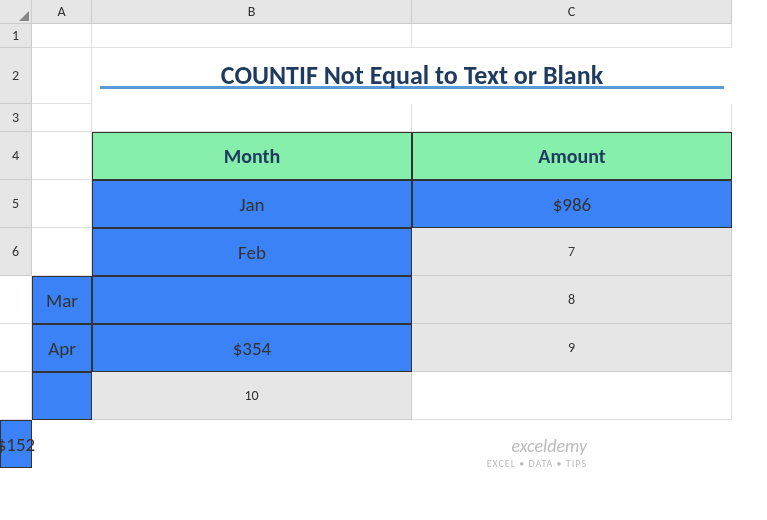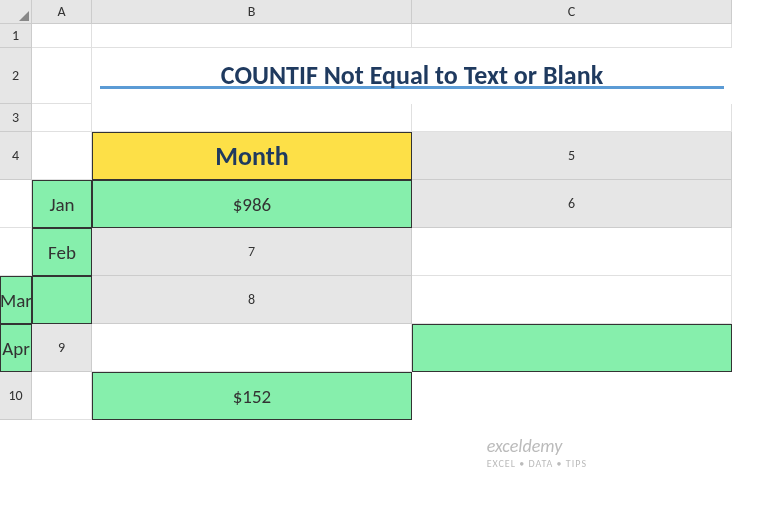--- a/index.html
+++ b/index.html
@@ -75,45 +75,45 @@
       font-size: 26px;
       font-weight: bold;
       color: #1f3a5f;
       border-bottom: 3px solid #5b9bd5;
       display: flex;
       align-items: center;
       justify-content: center;
       margin: 15px 8px;
     }
     .table-header-cell {
-      background: #fde047;
+      background: #86efac;
       border: 1px solid #333;
-      font-size: 26px;
+      font-size: 20px;
       font-weight: bold;
       color: #1f3a5f;
       display: flex;
       align-items: center;
       justify-content: center;
     }
     .table-data-cell {
       border: 1px solid #333;
       font-size: 19px;
       color: #333;
       display: flex;
       align-items: center;
       justify-content: center;
-      background: #86efac;
+      background: #3b82f6;
     }
     .watermark {
       position: absolute;
       bottom: 50px;
       right: 180px;
       font-size: 14px;
       color: #bbb;
-      text-align: left;
+      text-align: right;
       line-height: 1.2;
       pointer-events: none;
     }
     .watermark .brand {
       font-size: 18px;
       font-style: italic;
     }
     .watermark .tagline {
       font-size: 10px;
       letter-spacing: 1px;
@@ -139,38 +139,40 @@
   <div class="title-cell">COUNTIF Not Equal to Text or Blank</div>
 
   <div class="row-header">3</div>
   <div class="cell"></div>
   <div class="cell"></div>
   <div class="cell"></div>
 
   <div class="row-header">4</div>
   <div class="cell"></div>
   <div class="table-header-cell">Month</div>
+  <div class="table-header-cell">Amount</div>
 
   <div class="row-header">5</div>
   <div class="cell"></div>
   <div class="table-data-cell">Jan</div>
   <div class="table-data-cell">$986</div>
 
   <div class="row-header">6</div>
   <div class="cell"></div>
   <div class="table-data-cell">Feb</div>
 
   <div class="row-header">7</div>
   <div class="cell"></div>
   <div class="table-data-cell">Mar</div>
   <div class="table-data-cell"></div>
 
   <div class="row-header">8</div>
   <div class="cell"></div>
   <div class="table-data-cell">Apr</div>
+  <div class="table-data-cell">$354</div>
 
   <div class="row-header">9</div>
   <div class="cell"></div>
   <div class="table-data-cell"></div>
 
   <div class="row-header">10</div>
   <div class="cell"></div>
   <div class="table-data-cell">$152</div>
 </div>
 

